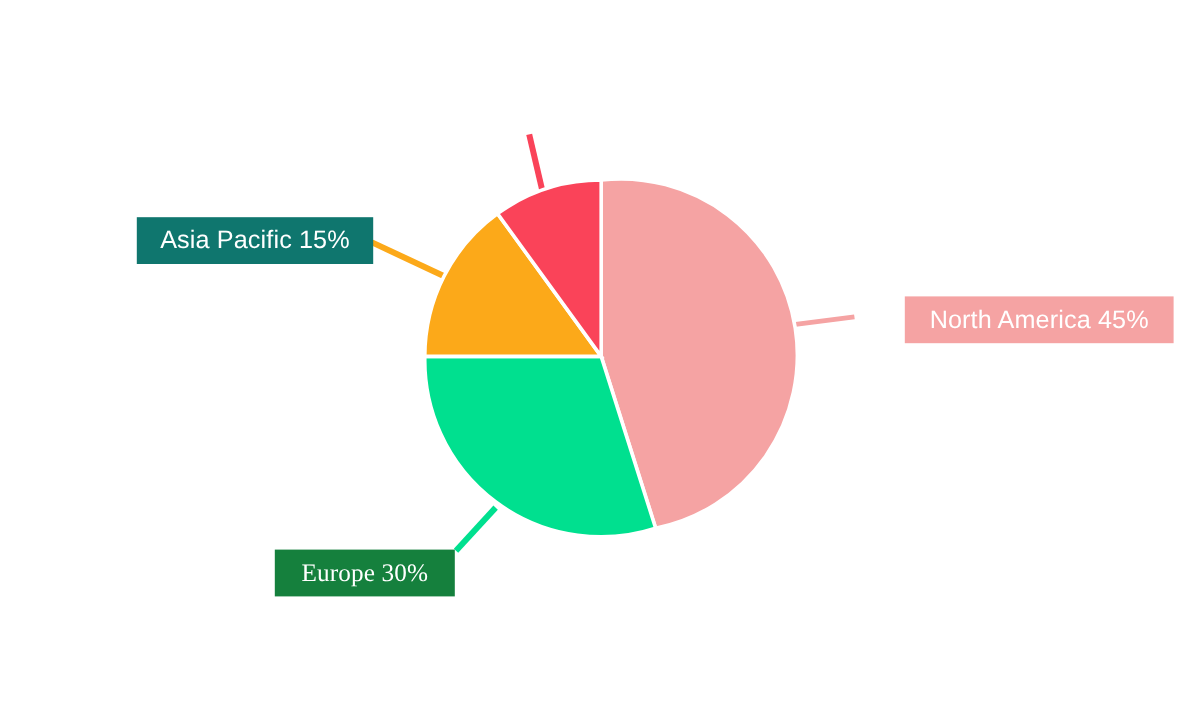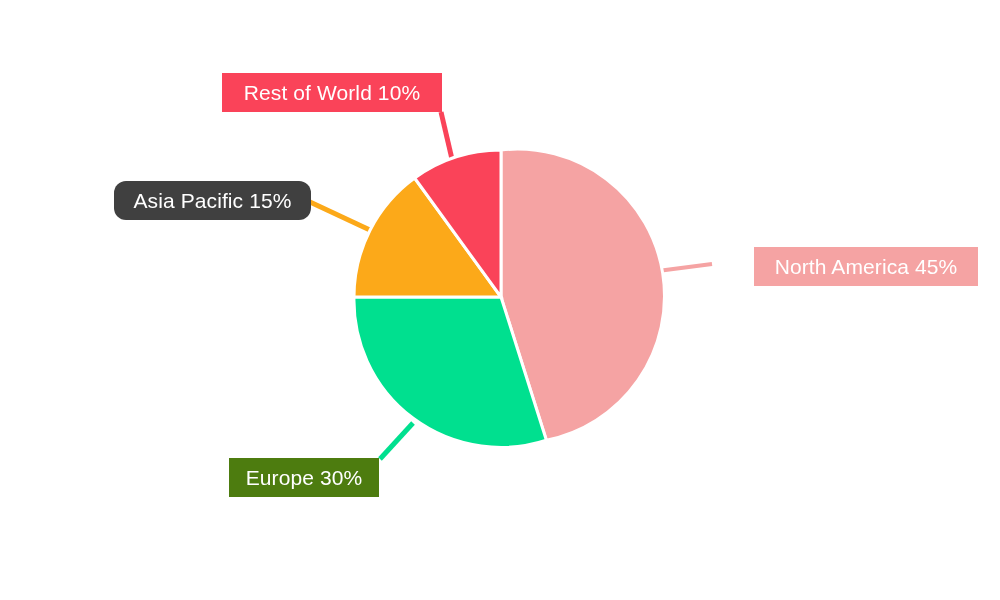--- a/index.html
+++ b/index.html
@@ -82,19 +82,18 @@
 
     <path d="M 501 297 L 546.4 440.2 A 147 147 0 0 1 354 297 Z" fill="#00E08F" stroke="#ffffff" stroke-width="3"></path>
 
     <path d="M 501 297 L 354 297 A 147 147 0 0 1 414.6 178 Z" fill="#FCA919" stroke="#ffffff" stroke-width="3"></path>
 
     <path d="M 501 297 L 414.6 178 A 147 147 0 0 1 501 150 Z" fill="#FA4359" stroke="#ffffff" stroke-width="3"></path>
   </svg>
 
   <div class="callout-label" id="label-north-america" style="background:#F5A3A3;margin-left:44px;">North America 45%</div>
 
-  <div class="callout-label" id="label-europe" style="background:#4d7c0f;">Europe 30%</div>
+  <div class="callout-label" id="label-europe" style="background:#15803d;font-family:Liberation Serif, serif;">Europe 30%</div>
 
-  <div class="callout-label" id="label-asia-pacific" style="background:#404040;border-radius:12px;">Asia Pacific 15%</div>
+  <div class="callout-label" id="label-asia-pacific" style="background:#0f766e;">Asia Pacific 15%</div>
 
-  <div class="callout-label" id="label-rest-of-world" style="background:#FA4359;">Rest of World 10%</div>
 
 </div>
 
 </body></html>

